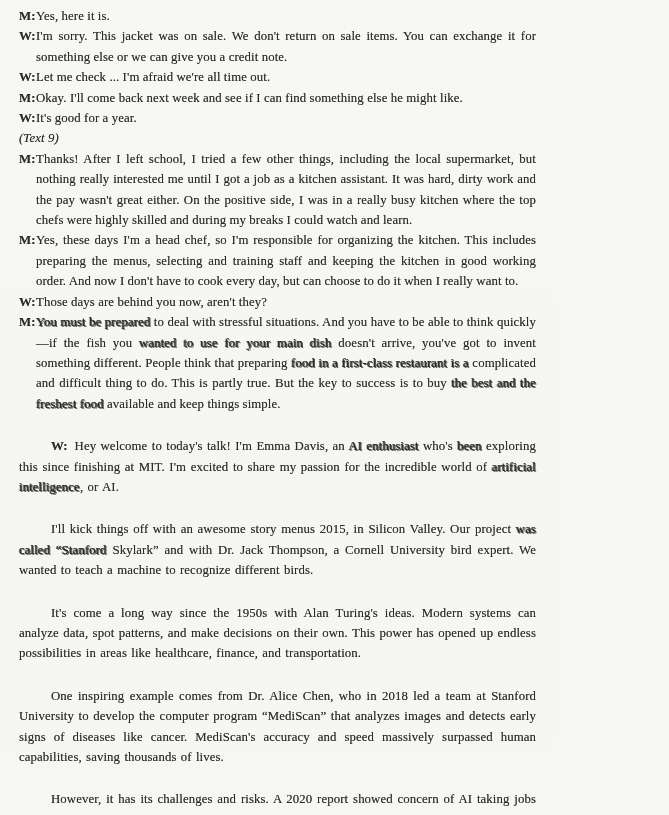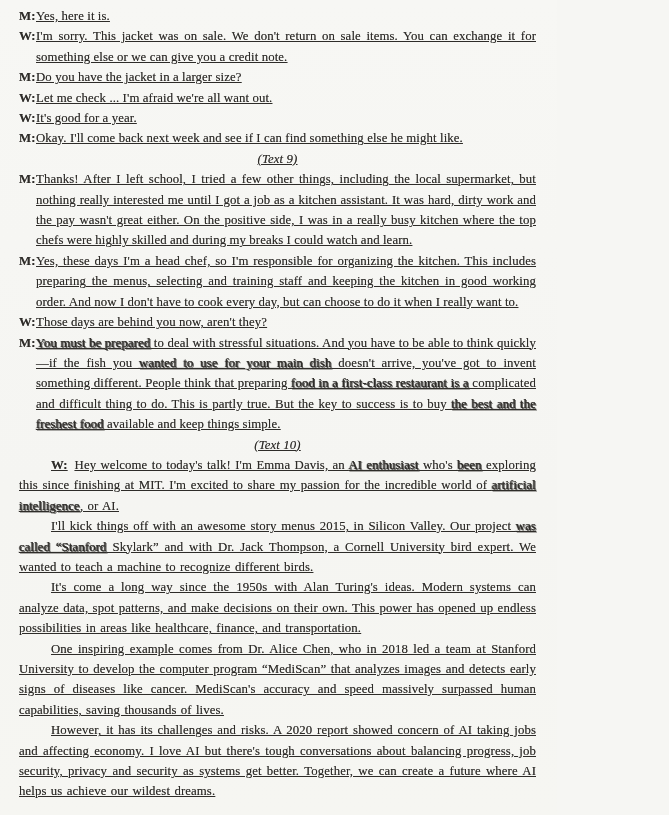--- a/index.html
+++ b/index.html
@@ -13,21 +13,20 @@
     overflow: hidden;
     font-family: "Liberation Serif", "DejaVu Serif", serif;
     color: #2e2c29;
   }
   .page {
     box-sizing: border-box;
     width: 557px;
     height: 815px;
     padding: 6px 21px 0 19px;
     background: linear-gradient(180deg, #f7f7f4 0%, #f5f5f2 60%, #f6f6f2 100%);
-    text-decoration: underline;
   }
   .transcript p {
     margin: 0;
     text-align: justify;
     font-size: 12.8px;
     line-height: 20.4px;
     letter-spacing: 0.1px;
     text-shadow: 0 0 0.45px rgba(46,44,41,0.55);
   }
   
@@ -37,55 +36,54 @@
   }
   p.dialogue .label {
     display: inline-block;
     width: 17px;
     text-indent: 0;
     font-weight: bold;
   }
   
   p.marker {
     font-style: italic;
-    text-align: center;
+    text-align: left;
   }
   
   p.talk {
     text-indent: 32px;
     word-spacing: 1px;
+    margin-top: 22px;
   }
   p.talk .label {
     font-weight: bold;
     margin-right: 7px;
   }
   
   .smudge {
     text-shadow:
       1px 0.5px 0 rgba(42,40,37,0.75),
       -0.8px -0.3px 0 rgba(42,40,37,0.4),
       0 0 0.5px rgba(42,40,37,0.6);
   }
 </style>
 </head>
 <body>
 
 <main class="page">
   <section class="transcript">
       <p class="dialogue"><span class="label">M:</span><span>Yes, here it is.</span></p>
       <p class="dialogue"><span class="label">W:</span><span>I'm sorry. This jacket was on sale. We don't return on sale items. You can exchange it for something else or we can give you a credit note.</span></p>
-      <p class="dialogue"><span class="label">M:</span><span>Do you have the jacket in a larger size?</span></p>
-      <p class="dialogue"><span class="label">W:</span><span>Let me check ... I'm afraid we're all want out.</span></p>
+      <p class="dialogue"><span class="label">W:</span><span>Let me check ... I'm afraid we're all time out.</span></p>
+      <p class="dialogue"><span class="label">M:</span><span>Okay. I'll come back next week and see if I can find something else he might like.</span></p>
       <p class="dialogue"><span class="label">W:</span><span>It's good for a year.</span></p>
-      <p class="dialogue"><span class="label">M:</span><span>Okay. I'll come back next week and see if I can find something else he might like.</span></p>
       <p class="marker"><span>(Text 9)</span></p>
       <p class="dialogue"><span class="label">M:</span><span>Thanks! After I left school, I tried a few other things, including the local supermarket, but nothing really interested me until I got a job as a kitchen assistant. It was hard, dirty work and the pay wasn't great either. On the positive side, I was in a really busy kitchen where the top chefs were highly skilled and during my breaks I could watch and learn.</span></p>
       <p class="dialogue"><span class="label">M:</span><span>Yes, these days I'm a head chef, so I'm responsible for organizing the kitchen. This includes preparing the menus, selecting and training staff and keeping the kitchen in good working order. And now I don't have to cook every day, but can choose to do it when I really want to.</span></p>
       <p class="dialogue"><span class="label">W:</span><span>Those days are behind you now, aren't they?</span></p>
       <p class="dialogue"><span class="label">M:</span><span class="smudge">You must be prepared</span><span> to deal with stressful situations. And you have to be able to think quickly—if the fish you </span><span class="smudge">wanted to use for your main dish</span><span> doesn't arrive, you've got to invent something different. People think that preparing </span><span class="smudge">food in a first-class restaurant is a</span><span> complicated and difficult thing to do. This is partly true. But the key to success is to buy </span><span class="smudge">the best and the freshest food</span><span> available and keep things simple.</span></p>
-      <p class="marker"><span>(Text 10)</span></p>
       <p class="talk"><span class="label">W:</span><span>Hey welcome to today's talk! I'm Emma Davis, an </span><span class="smudge">AI enthusiast</span><span> who's </span><span class="smudge">been</span><span> exploring this since finishing at MIT. I'm excited to share my passion for the incredible world of </span><span class="smudge">artificial intelligence</span><span>, or AI.</span></p>
       <p class="talk"><span>I'll kick things off with an awesome story menus 2015, in Silicon Valley. Our project </span><span class="smudge">was called “Stanford</span><span> Skylark” and with Dr. Jack Thompson, a Cornell University bird expert. We wanted to teach a machine to recognize different birds.</span></p>
       <p class="talk"><span>It's come a long way since the 1950s with Alan Turing's ideas. Modern systems can analyze data, spot patterns, and make decisions on their own. This power has opened up endless possibilities in areas like healthcare, finance, and transportation.</span></p>
       <p class="talk"><span>One inspiring example comes from Dr. Alice Chen, who in 2018 led a team at Stanford University to develop the computer program “MediScan” that analyzes images and detects early signs of diseases like cancer. MediScan's accuracy and speed massively surpassed human capabilities, saving thousands of lives.</span></p>
       <p class="talk"><span>However, it has its challenges and risks. A 2020 report showed concern of AI taking jobs and affecting economy. I love AI but there's tough conversations about balancing progress, job security, privacy and security as systems get better. Together, we can create a future where AI helps us achieve our wildest dreams.</span></p>
     </section>
 </main>
 
 </body></html>

